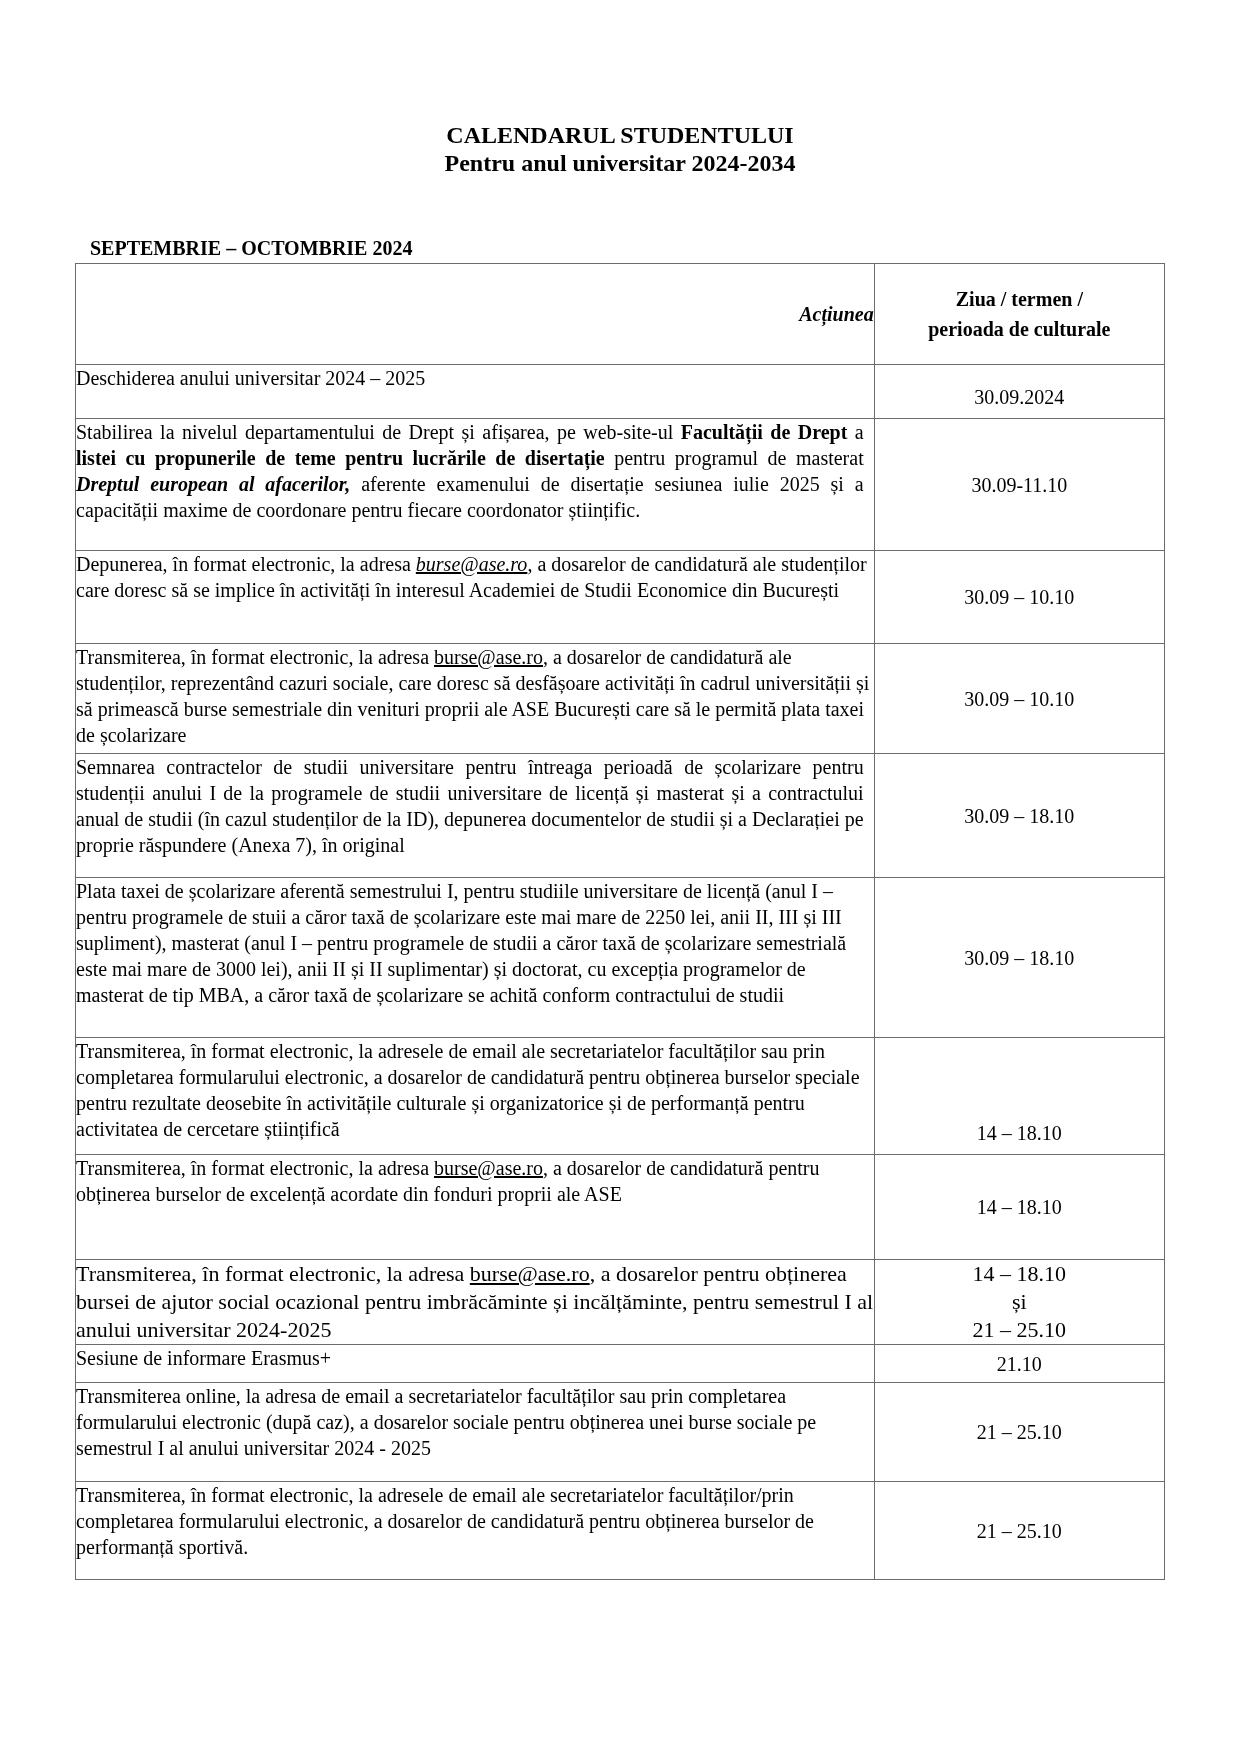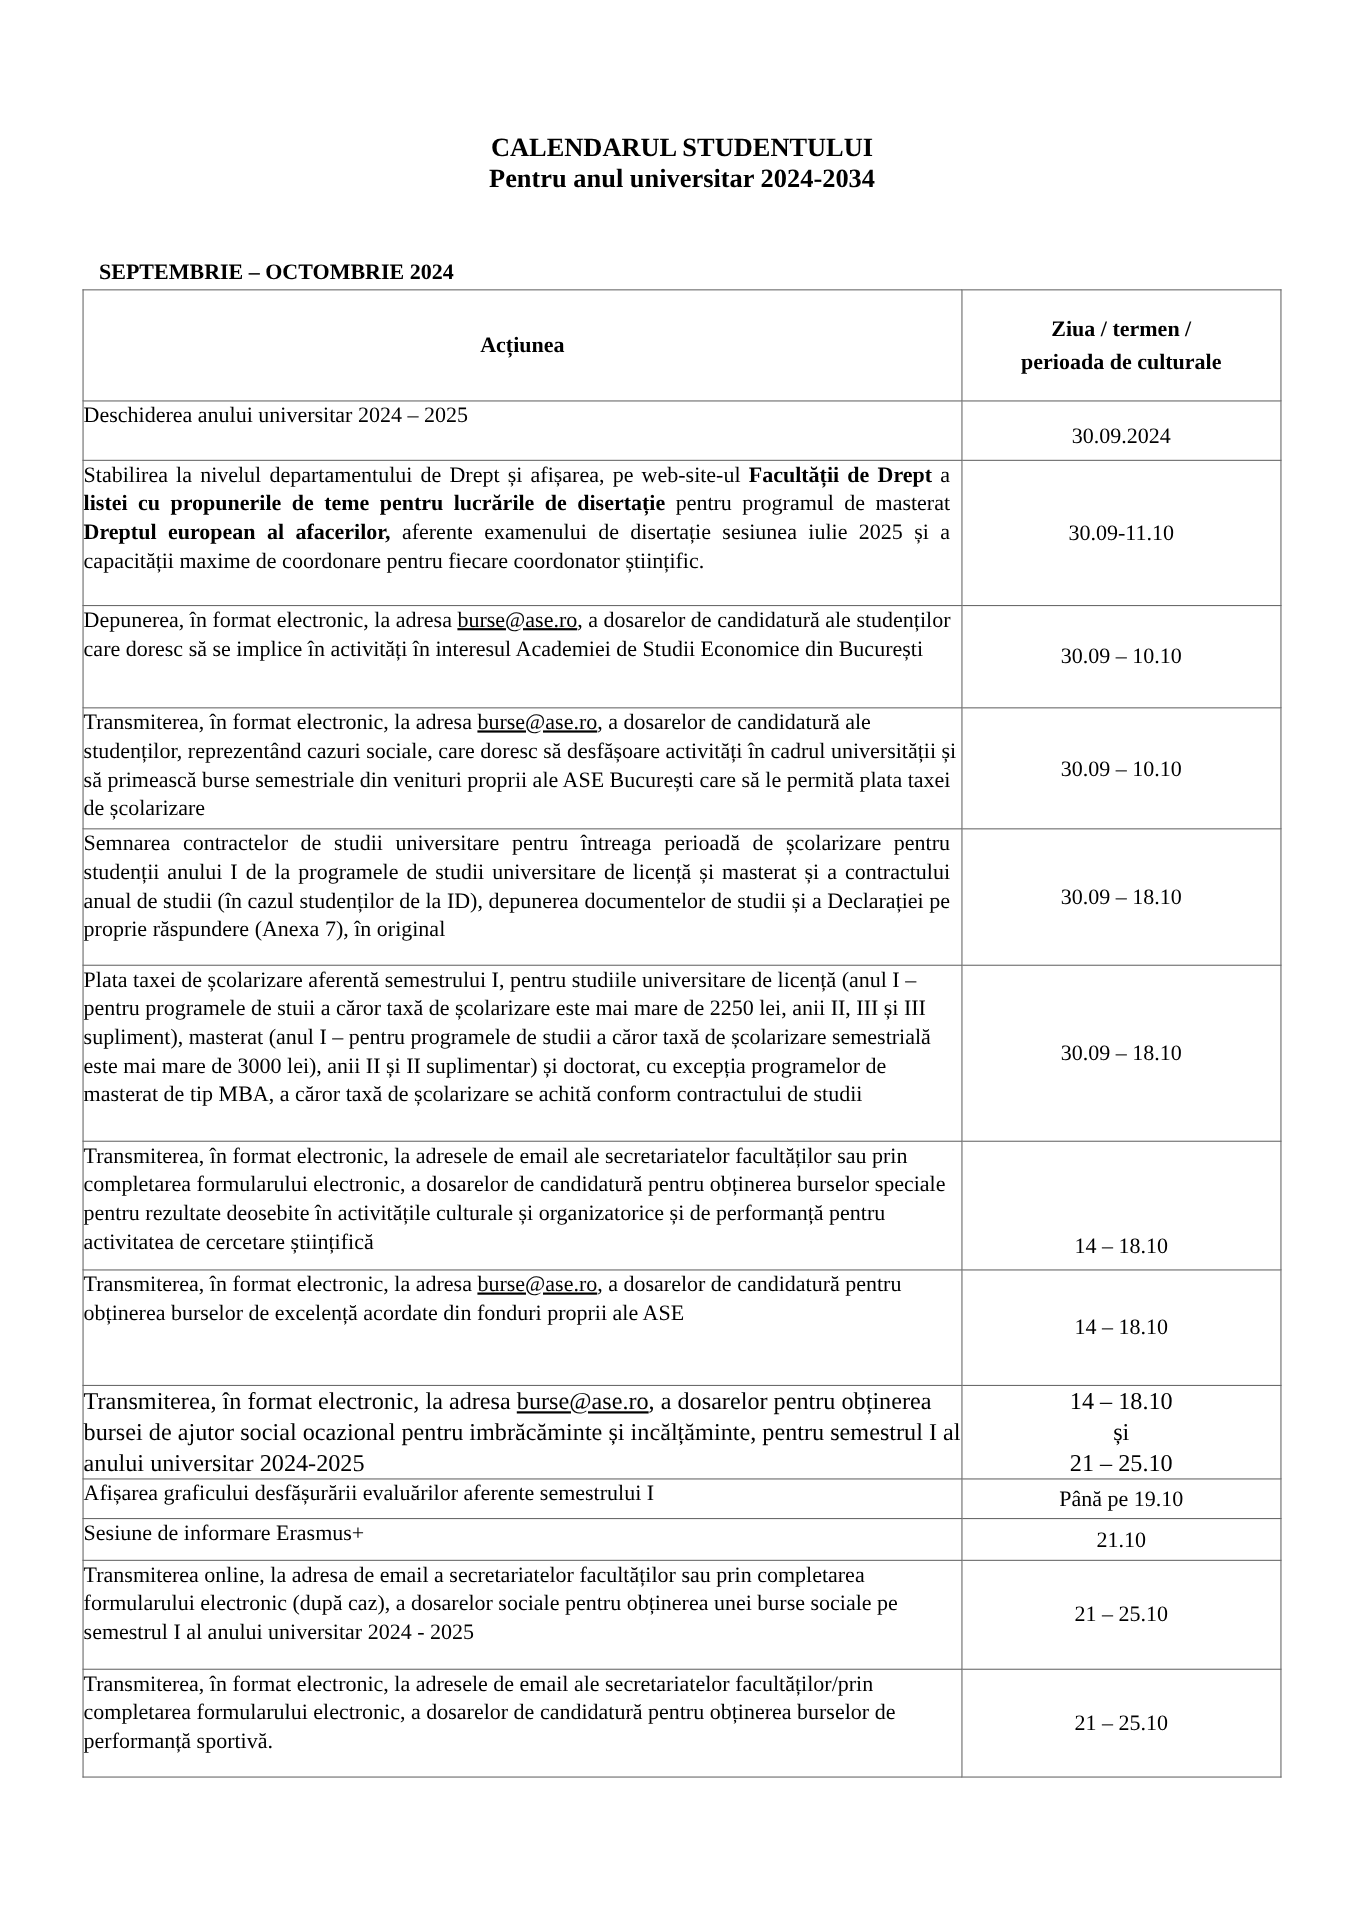--- a/index.html
+++ b/index.html
@@ -44,38 +44,38 @@
       line-height: 26px;
     }
     table.cal td, table.cal th {
       border: 1.5px solid #6b6b6b;
       padding: 0;
     }
     table.cal th {
       font-weight: bold;
       height: 100px;
     }
-    th.col-action { width: 800px; text-align: center; }
+    th.col-action { width: 800px; text-align: right; font-style: italic; }
     th.col-date { width: 290px; text-align: center; line-height: 30px; }
     td.action {
       padding: 2px 10px 2px 26px;
       vertical-align: top;
       text-align: left;
     }
     td.action.justify { text-align: justify; padding-right: 10px; }
     td.date {
       text-align: center;
       vertical-align: middle;
     }
     td.date.bottom { vertical-align: bottom; padding-bottom: 8px; margin-top: 17px; }
     td.date .line { display: block; }
     .large { font-size: 22px; line-height: 28px; }
     .u { text-decoration: underline; }
     .b { font-weight: bold; }
-    .i { }
+    .i { font-style: italic; }
   </style>
 </head>
 <body>
 
 <div class="page-title">
   <div>CALENDARUL STUDENTULUI</div>
   <div>Pentru anul universitar 2024-2034</div>
 </div>
 
 <div class="section-heading">SEPTEMBRIE – OCTOMBRIE 2024</div>
@@ -140,26 +140,20 @@
         </td>
       </tr>
       <tr style="height: 84px;">
         <td class="action large"><span>Transmiterea, în format electronic, la adresa </span><span class="u">burse@ase.ro</span><span>, a dosarelor pentru obținerea bursei de ajutor social ocazional pentru imbrăcăminte și incălțăminte, pentru semestrul I al anului universitar 2024-2025</span></td>
         <td class="date large">
           <span class="line">14 – 18.10</span>
           <span class="line">și</span>
           <span class="line">21 – 25.10</span>
         </td>
       </tr>
-      <tr style="height: 36px;">
-        <td class="action"><span>Afișarea graficului desfășurării evaluărilor aferente semestrului I</span></td>
-        <td class="date">
-          <span class="line">Până pe 19.10</span>
-        </td>
-      </tr>
       <tr style="height: 38px;">
         <td class="action"><span>Sesiune de informare Erasmus+</span></td>
         <td class="date">
           <span class="line">21.10</span>
         </td>
       </tr>
       <tr style="height: 99px;">
         <td class="action"><span>Transmiterea online, la adresa de email a secretariatelor facultăților sau prin completarea formularului electronic (după caz), a dosarelor sociale pentru obținerea unei burse sociale pe semestrul I al anului universitar 2024 - 2025</span></td>
         <td class="date">
           <span class="line">21 – 25.10</span>

